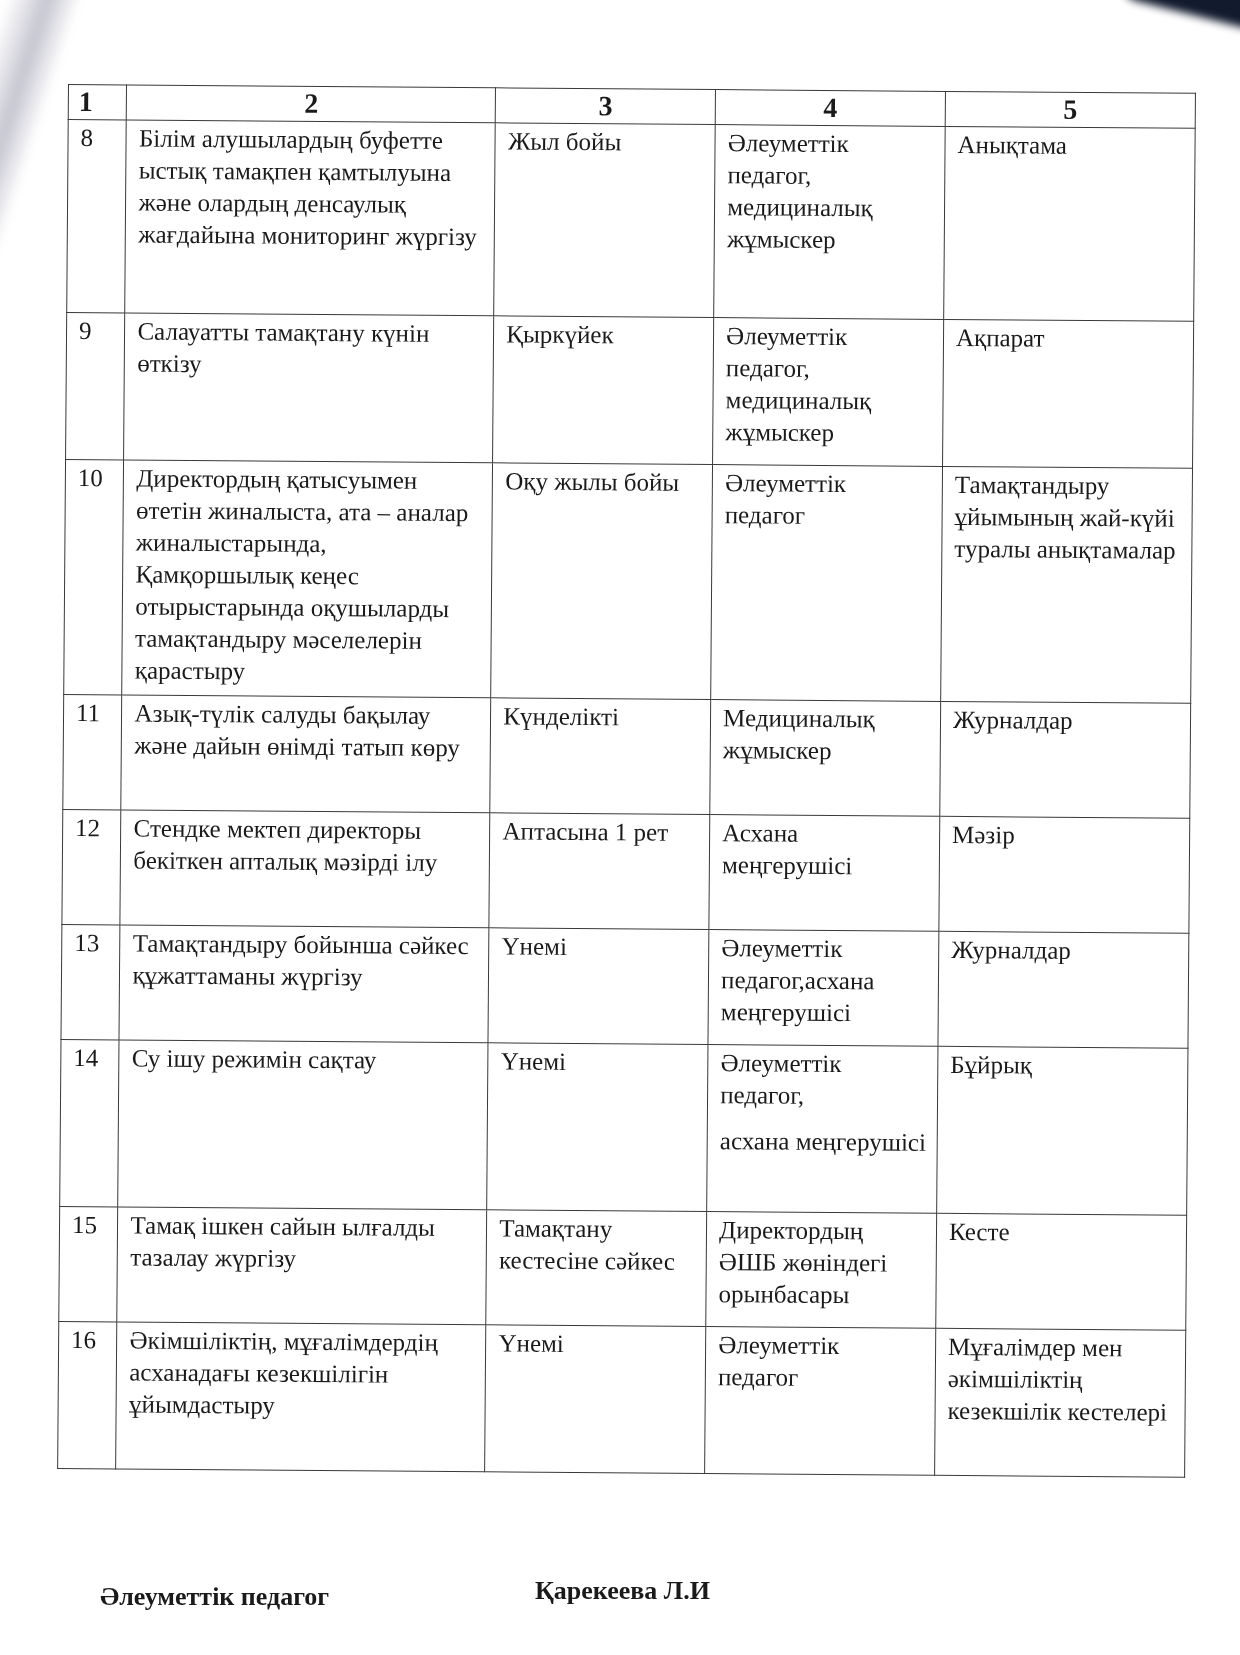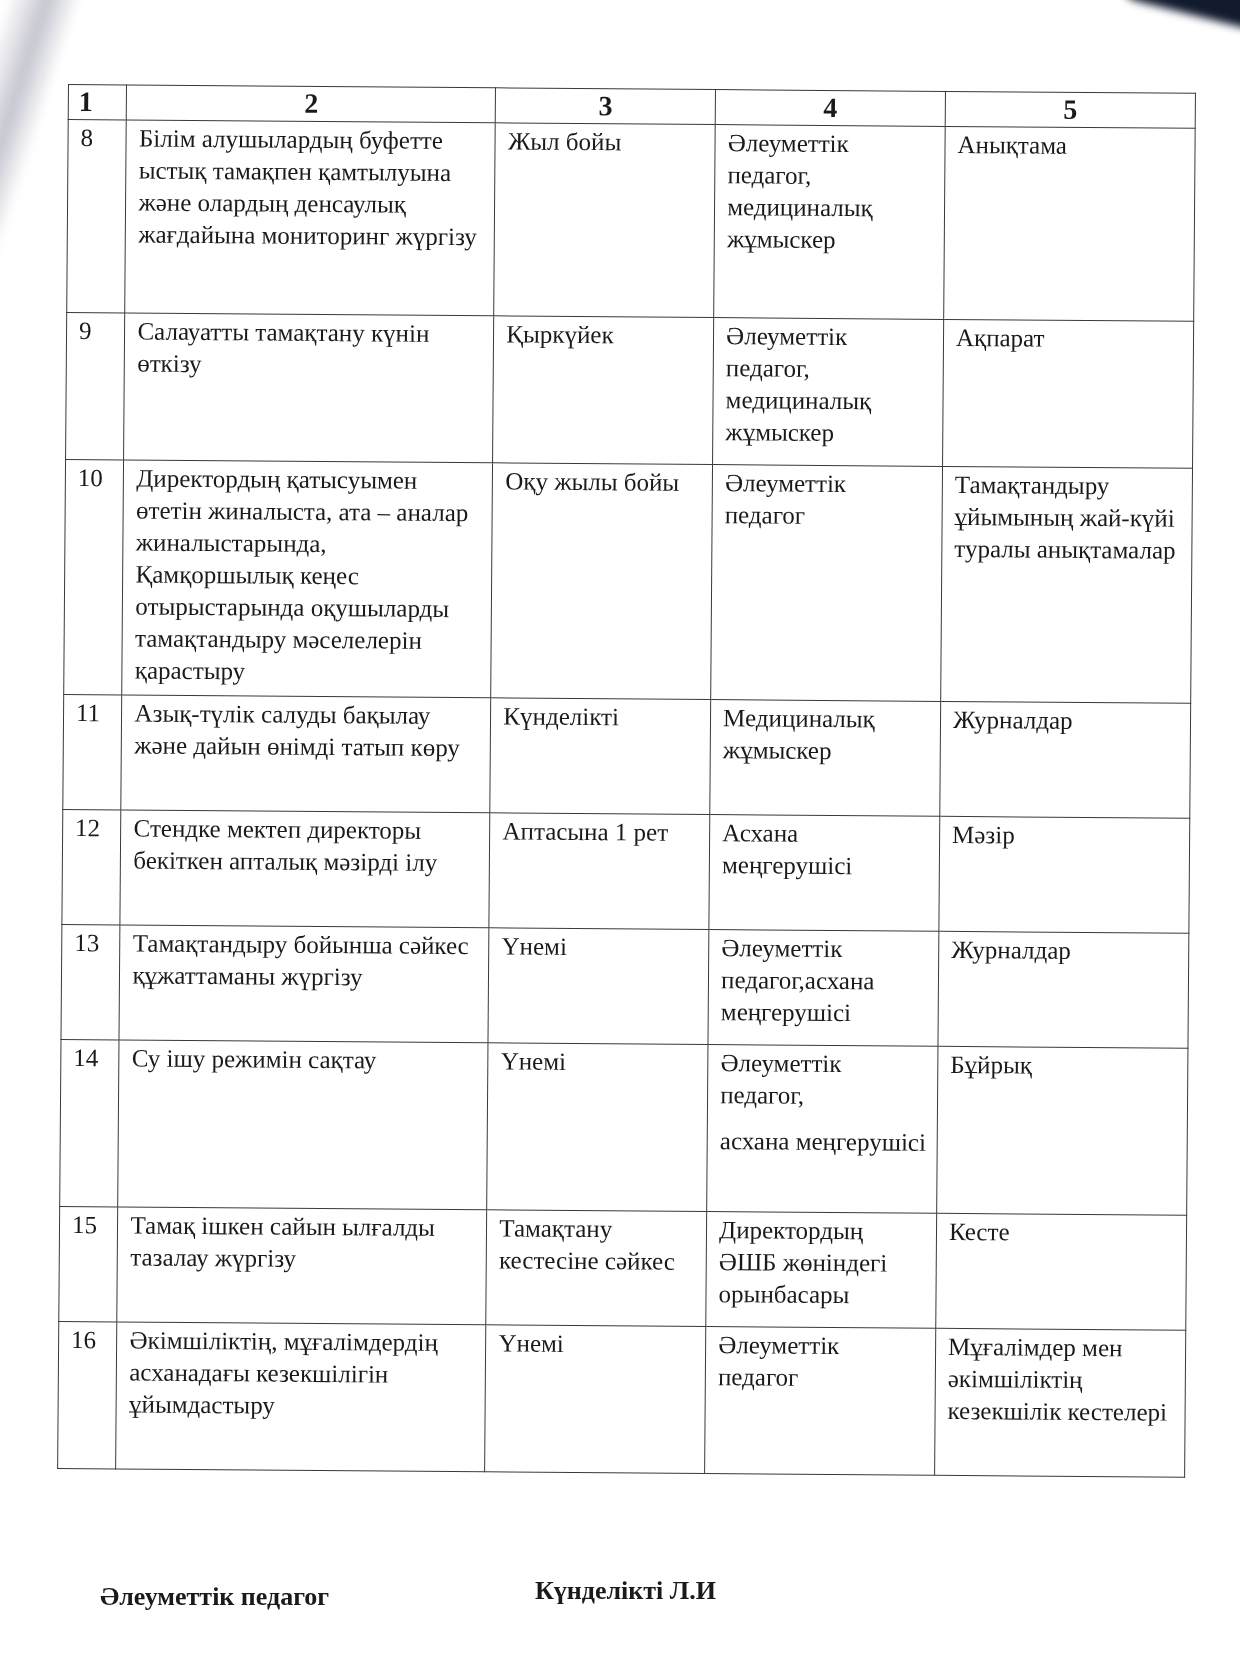--- a/index.html
+++ b/index.html
@@ -196,14 +196,14 @@
         <td>Үнемі</td>
         <td class="bold">Әлеуметтік педагог</td>
         <td class="bold">Мұғалімдер мен әкімшіліктің кезекшілік кестелері</td>
       </tr>
     </tbody>
   </table>
 </div>
 
 <div class="signature">
   <span class="sig-role">Әлеуметтік педагог</span>
-  <span class="sig-name">Күнделікті Л.И</span>
+  <span class="sig-name">Қарекеева Л.И</span>
 </div>
 
 </body></html>

